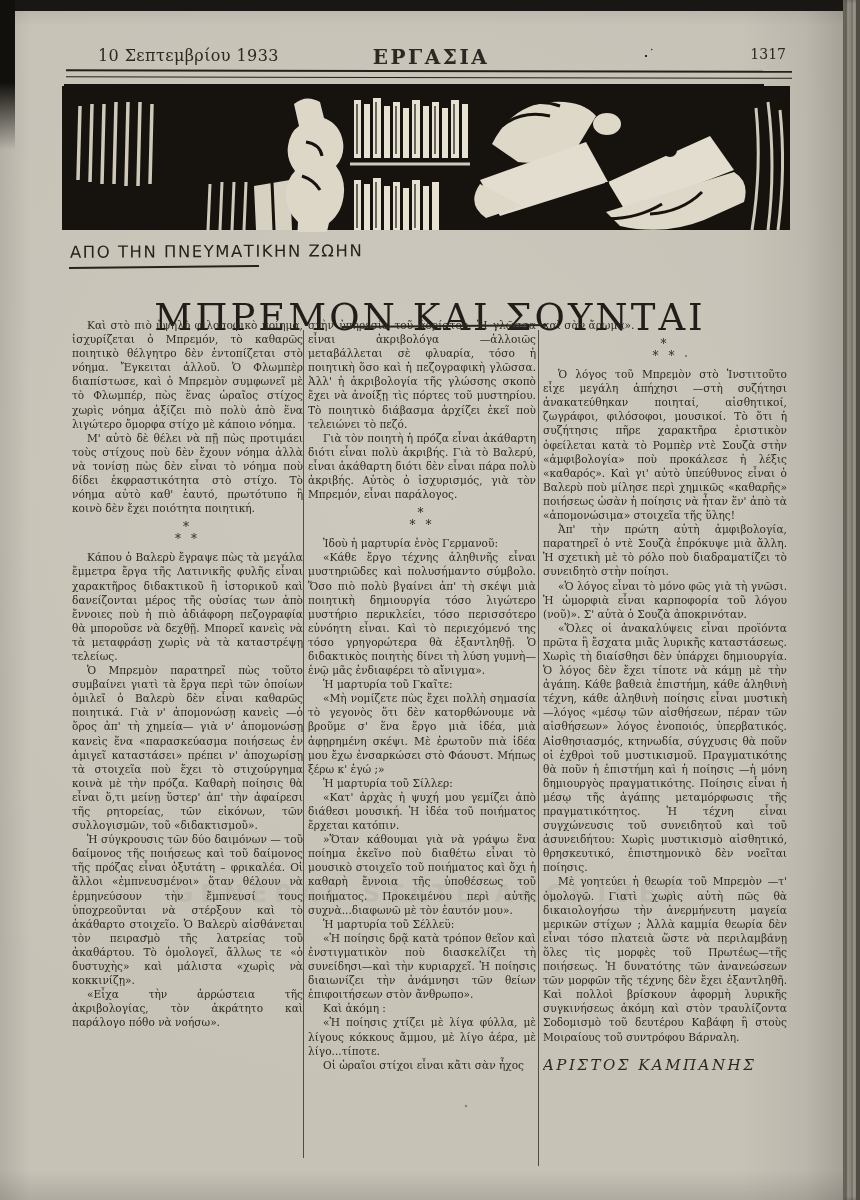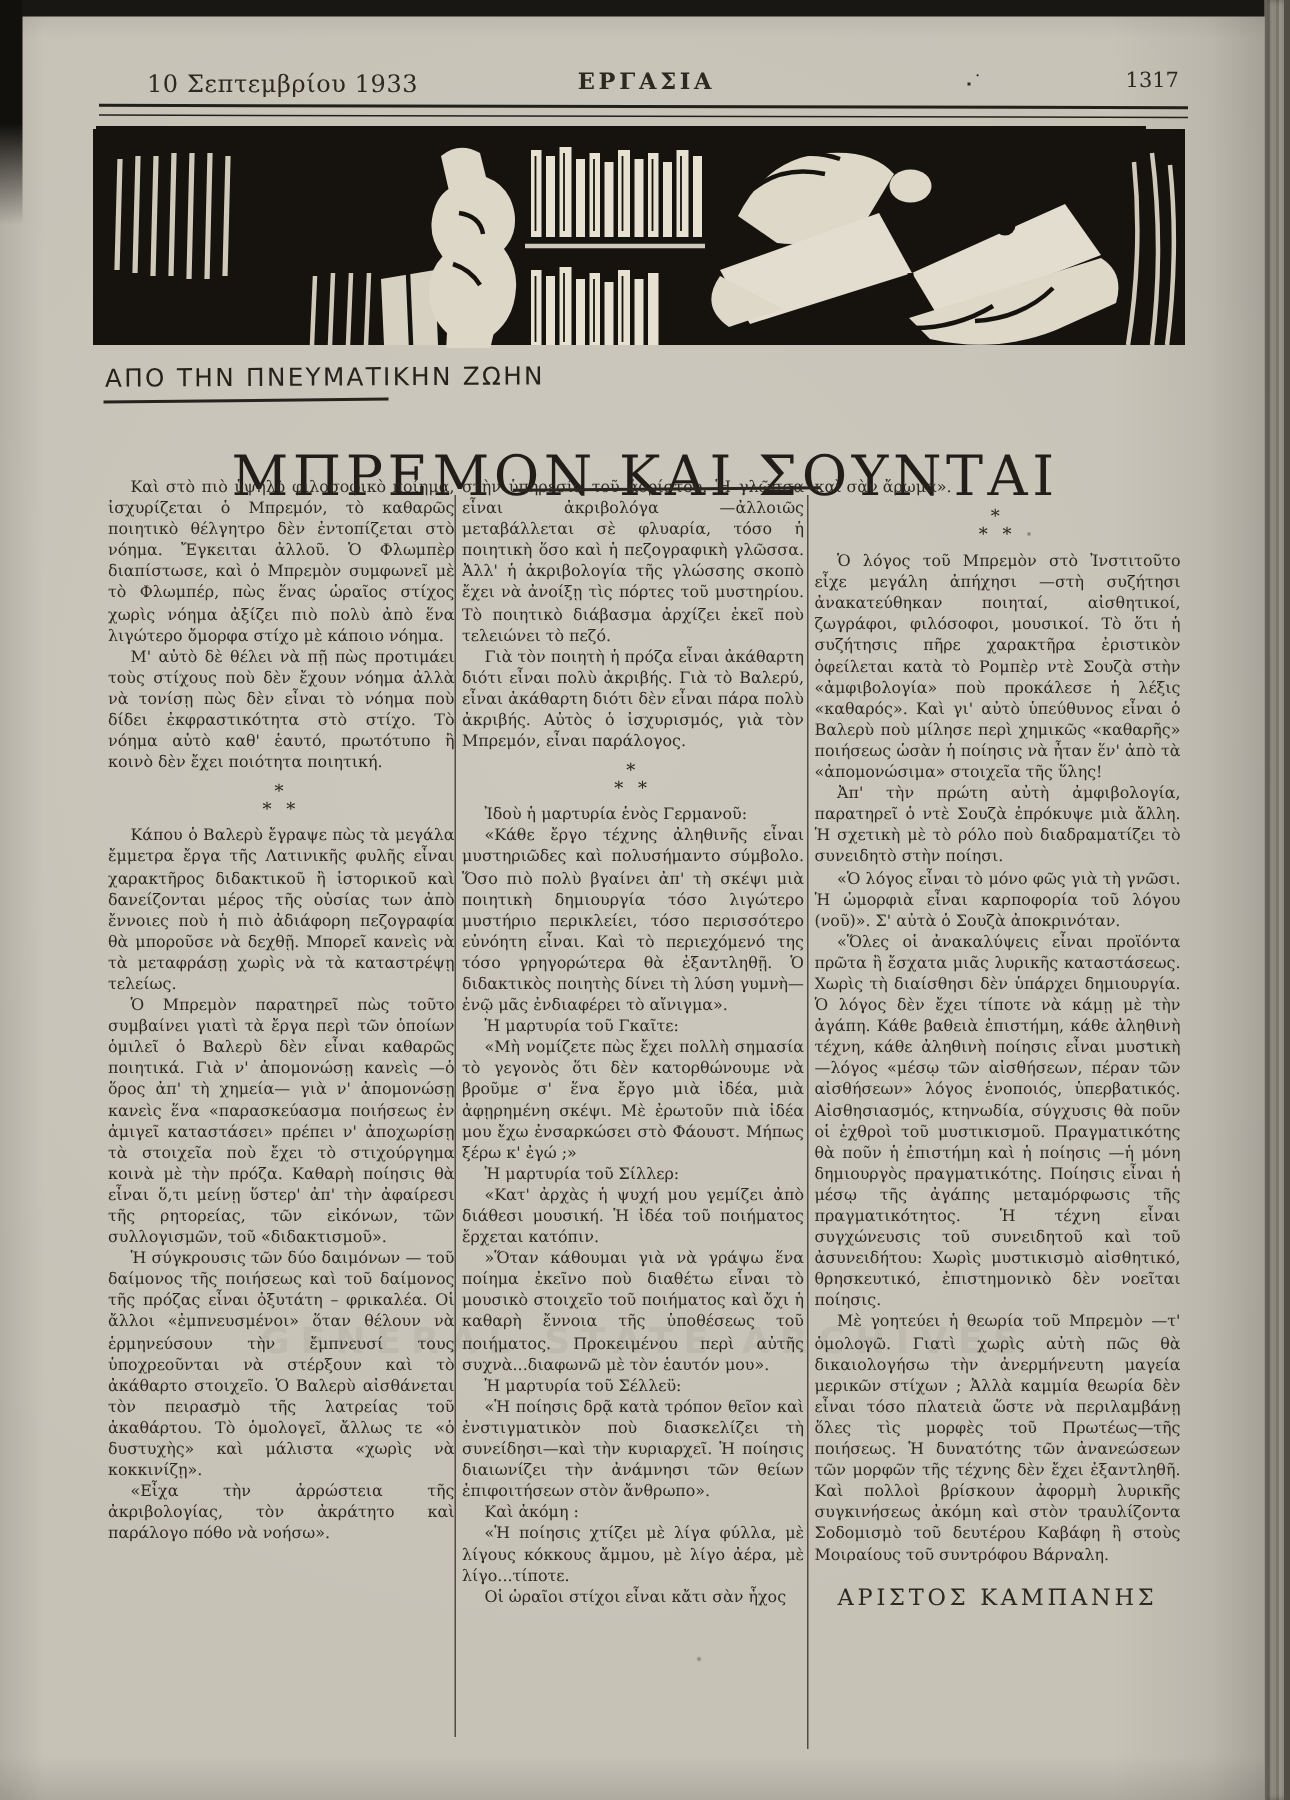--- a/index.html
+++ b/index.html
@@ -18,21 +18,21 @@
         background:linear-gradient(to bottom,#12100d 55%,rgba(18,16,13,0));}
   .right-band{position:absolute;right:0;top:0;width:17px;height:1200px;
         background:repeating-linear-gradient(to right,#8d897e 0 2px,#7b7769 2px 4px,#96928a 4px 6px);
         box-shadow:inset 3px 0 4px rgba(0,0,0,.35);}
   .right-band:after{content:"";position:absolute;right:0;top:0;width:4px;height:100%;background:#514d44;}
 
   
   .header{position:absolute;left:70px;top:44px;width:722px;height:24px;}
   .h-date{position:absolute;left:28px;top:2px;font-size:16px;letter-spacing:.4px;}
   .h-masthead{position:absolute;left:0;right:0;top:1px;text-align:center;font-weight:bold;
-        font-size:15px;letter-spacing:2.5px;}
+        font-size:20px;letter-spacing:2.5px;}
   .h-dot{position:absolute;left:580px;top:0px;font-size:11px;}
   .h-page{position:absolute;right:6px;top:2px;font-size:14px;}
   .h-rule{position:absolute;left:66px;top:70px;width:726px;height:5px;
         border-top:2px solid #22201b;border-bottom:1px solid #22201b;transform:rotate(.12deg);}
 
   
   .illus{position:absolute;left:62px;top:84px;width:730px;height:148px;}
 
   
   .kicker{position:absolute;left:70px;top:242px;font-family:"DejaVu Sans",sans-serif;
@@ -45,21 +45,21 @@
   
   .col{position:absolute;top:318px;height:856px;overflow:hidden;text-align:justify;
         font-size:10.6px;line-height:14.1px;}
   .col-1{left:72px;width:231px;}
   .col-2{left:308px;width:228px;}
   .col-3{left:543px;width:244px;}
   .col p{margin:0;text-indent:15px;}
   .col .p-cont{text-indent:0;}
   .col .sep{text-indent:0;text-align:center;white-space:pre-line;line-height:12px;
         letter-spacing:3px;padding:6px 0 5px 0;font-size:12px;}
-  .col .sig{text-indent:0;text-align:center;font-size:15px;
+  .col .sig{text-indent:0;font-style:italic;font-size:15px;
         letter-spacing:2.5px;padding-top:14px;}
   .divider{position:absolute;top:330px;width:1px;height:832px;background:rgba(40,36,28,.75);}
   .div-1{left:303px;height:828px;}
   .div-2{left:538px;height:836px;}
 
   
   .watermark{position:absolute;left:0;top:880px;width:860px;text-align:center;
         font-family:"DejaVu Sans",sans-serif;font-size:24px;letter-spacing:7px;
         color:rgba(55,50,40,.07);font-weight:bold;pointer-events:none;}
   .specks{position:absolute;left:645px;top:55px;width:2px;height:2px;background:#2d2822;

